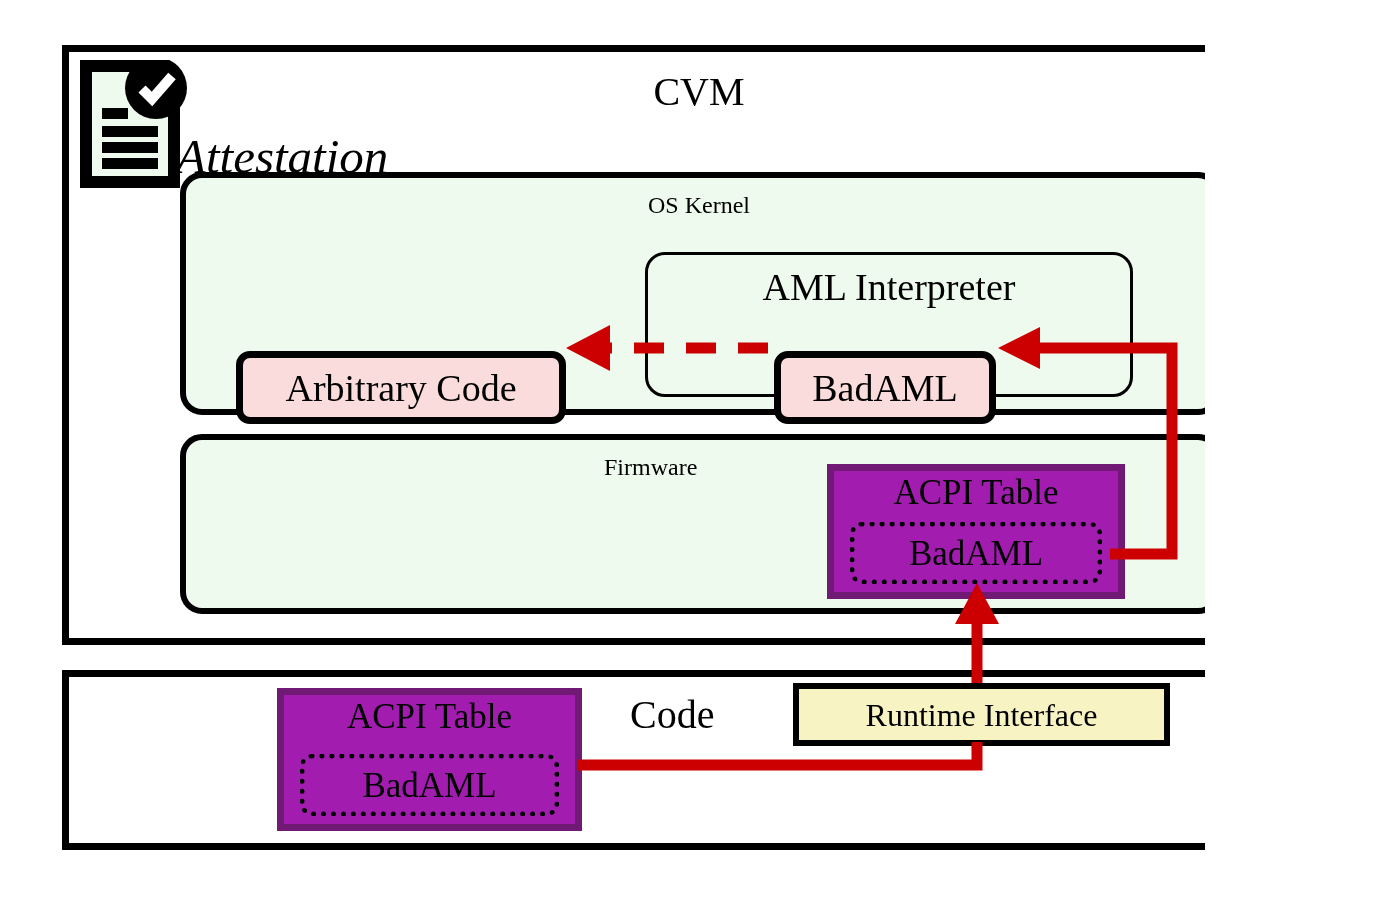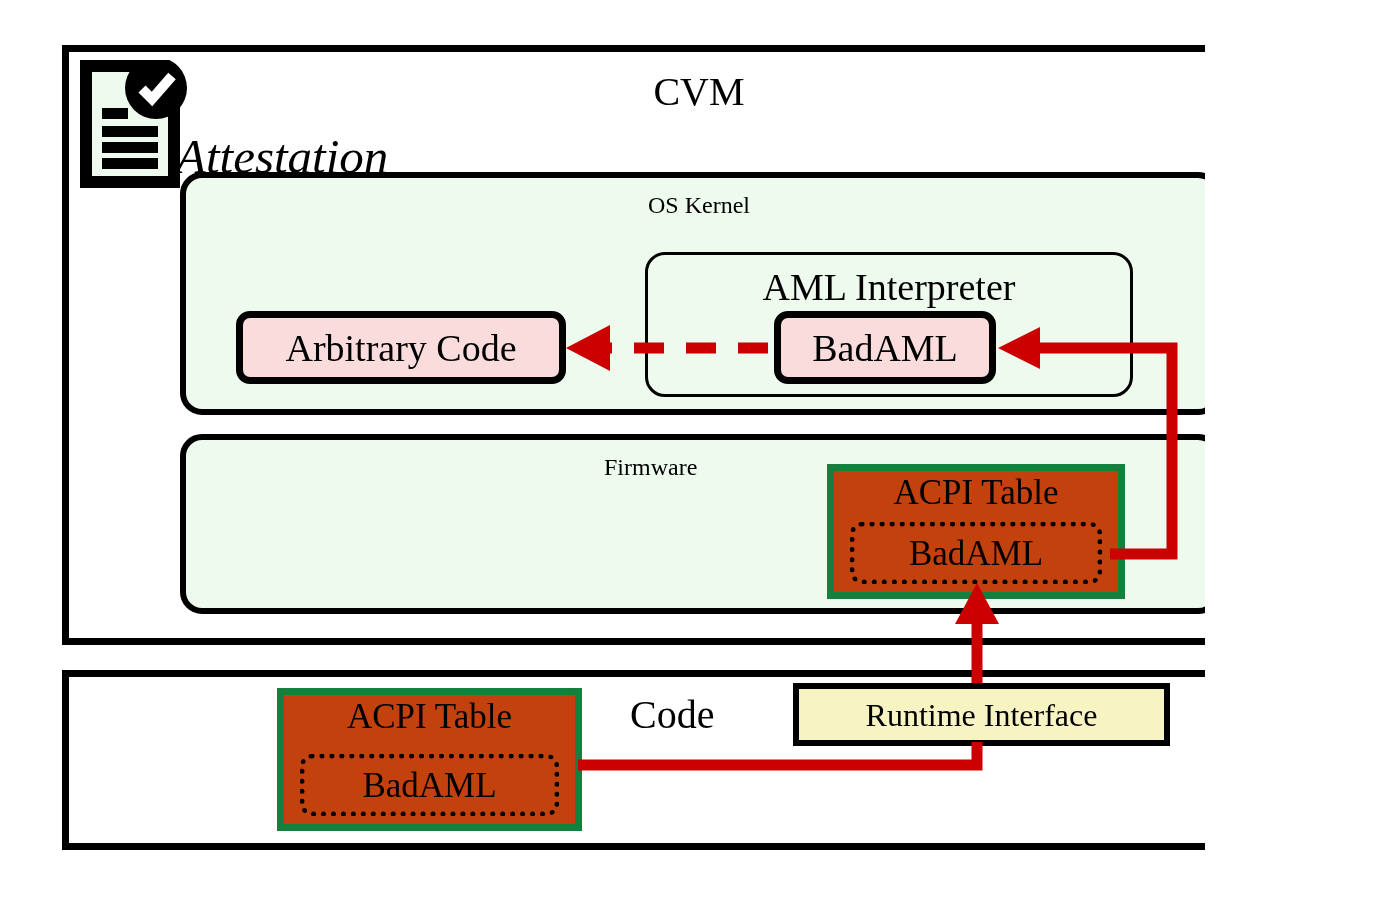--- a/index.html
+++ b/index.html
@@ -84,29 +84,30 @@
     background: #fbdcdc;
     border: 7px solid #000000;
     border-radius: 14px;
     box-sizing: border-box;
     display: flex;
     align-items: center;
     justify-content: center;
     font-size: 38px;
     line-height: 1;
     white-space: nowrap;
+    margin-top: 40px;
   }
   #arbitrary-code { left: 236px; top: 311px; width: 330px; height: 73px; }
   #badaml-aml     { left: 774px; top: 311px; width: 222px; height: 73px; }
 
   
   .acpi-table {
     position: absolute;
-    background: #c2410c;
-    border: 7px solid #15803d;
+    background: #a21caf;
+    border: 7px solid #701a75;
     box-sizing: border-box;
   }
   #acpi-firmware { left: 827px; top: 464px; width: 298px; height: 135px; }
   #acpi-host     { left: 277px; top: 688px; width: 305px; height: 143px; }
 
   .acpi-label {
     position: absolute;
     left: 0; right: 0;
     top: 4px;
     text-align: center;

